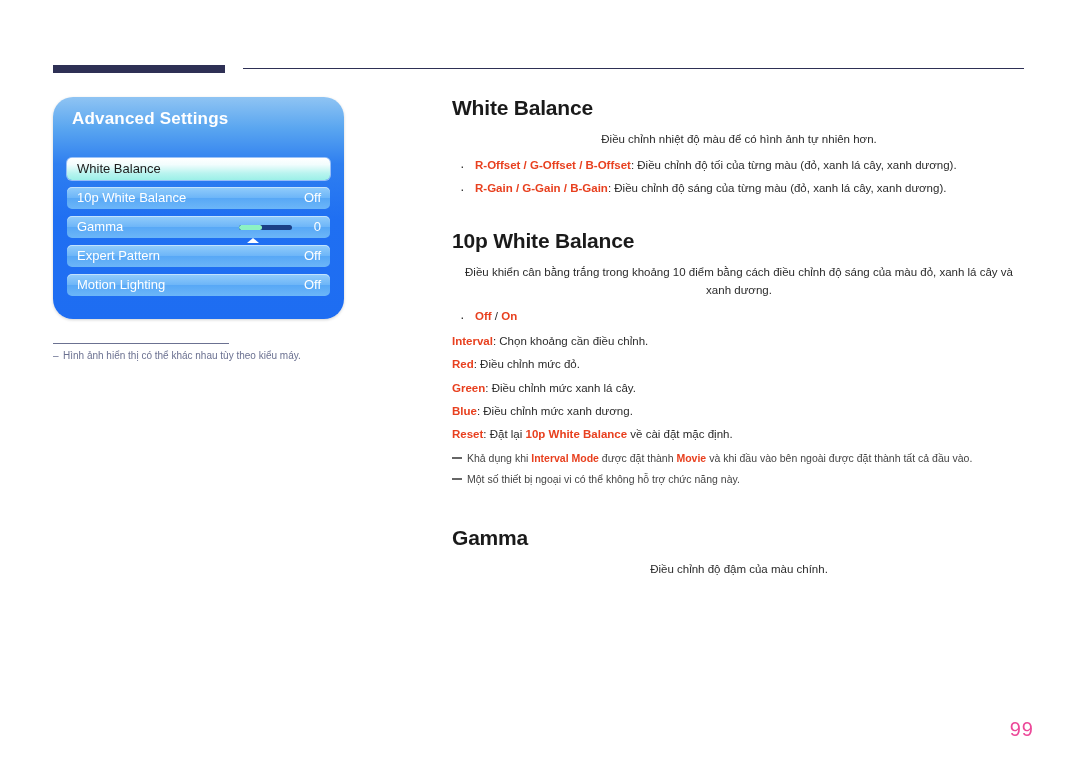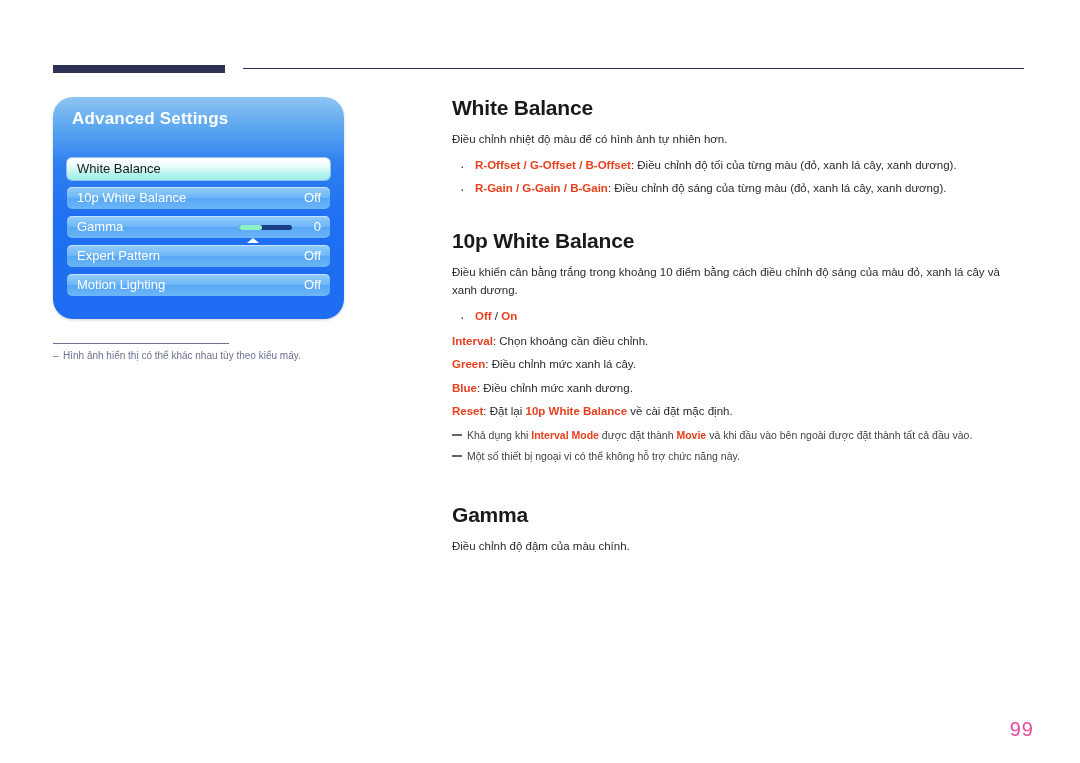--- a/index.html
+++ b/index.html
@@ -168,20 +168,21 @@
     letter-spacing: -0.2px;
   }
   .sec-title.t2 { margin-top: 32px; }
   .sec-title.t3 { margin-top: 38px; }
 
   p.lead {
     margin: 11px 0 0 0;
     font-size: 11.5px;
     line-height: 1.55;
     color: #2b2b2b;
+    text-align: center;
   }
 
   ul.bullets {
     margin: 8px 0 0 0;
     padding: 0;
     list-style: none;
   }
   ul.bullets > li {
     position: relative;
     padding-left: 23px;
@@ -304,20 +305,21 @@
     <li><span class="hl">R-Gain / G-Gain / B-Gain</span><span>: Điều chỉnh độ sáng của từng màu (đỏ, xanh lá cây, xanh dương).</span></li>
   </ul>
 
   <h2 class="sec-title t2">10p White Balance</h2>
   <p class="lead">Điều khiển cân bằng trắng trong khoảng 10 điểm bằng cách điều chỉnh độ sáng của màu đỏ, xanh lá cây và xanh dương.</p>
   <ul class="bullets">
     <li><span class="hl">Off</span><span> / </span><span class="hl">On</span></li>
   </ul>
   <ul class="plainlines">
     <li><span class="hl">Interval</span><span>: Chọn khoảng cần điều chỉnh.</span></li>
+    <li><span class="hl">Red</span><span>: Điều chỉnh mức đỏ.</span></li>
     <li><span class="hl">Green</span><span>: Điều chỉnh mức xanh lá cây.</span></li>
     <li><span class="hl">Blue</span><span>: Điều chỉnh mức xanh dương.</span></li>
     <li><span class="hl">Reset</span><span>: Đặt lại </span><span class="hl">10p White Balance</span><span> về cài đặt mặc định.</span></li>
   </ul>
   <ul class="notes">
     <li><span>Khả dụng khi </span><span class="hl">Interval Mode</span><span> được đặt thành </span><span class="hl">Movie</span><span> và khi đầu vào bên ngoài được đặt thành tất cả đầu vào.</span></li>
     <li><span>Một số thiết bị ngoại vi có thể không hỗ trợ chức năng này.</span></li>
   </ul>
 
   <h2 class="sec-title t3">Gamma</h2>

